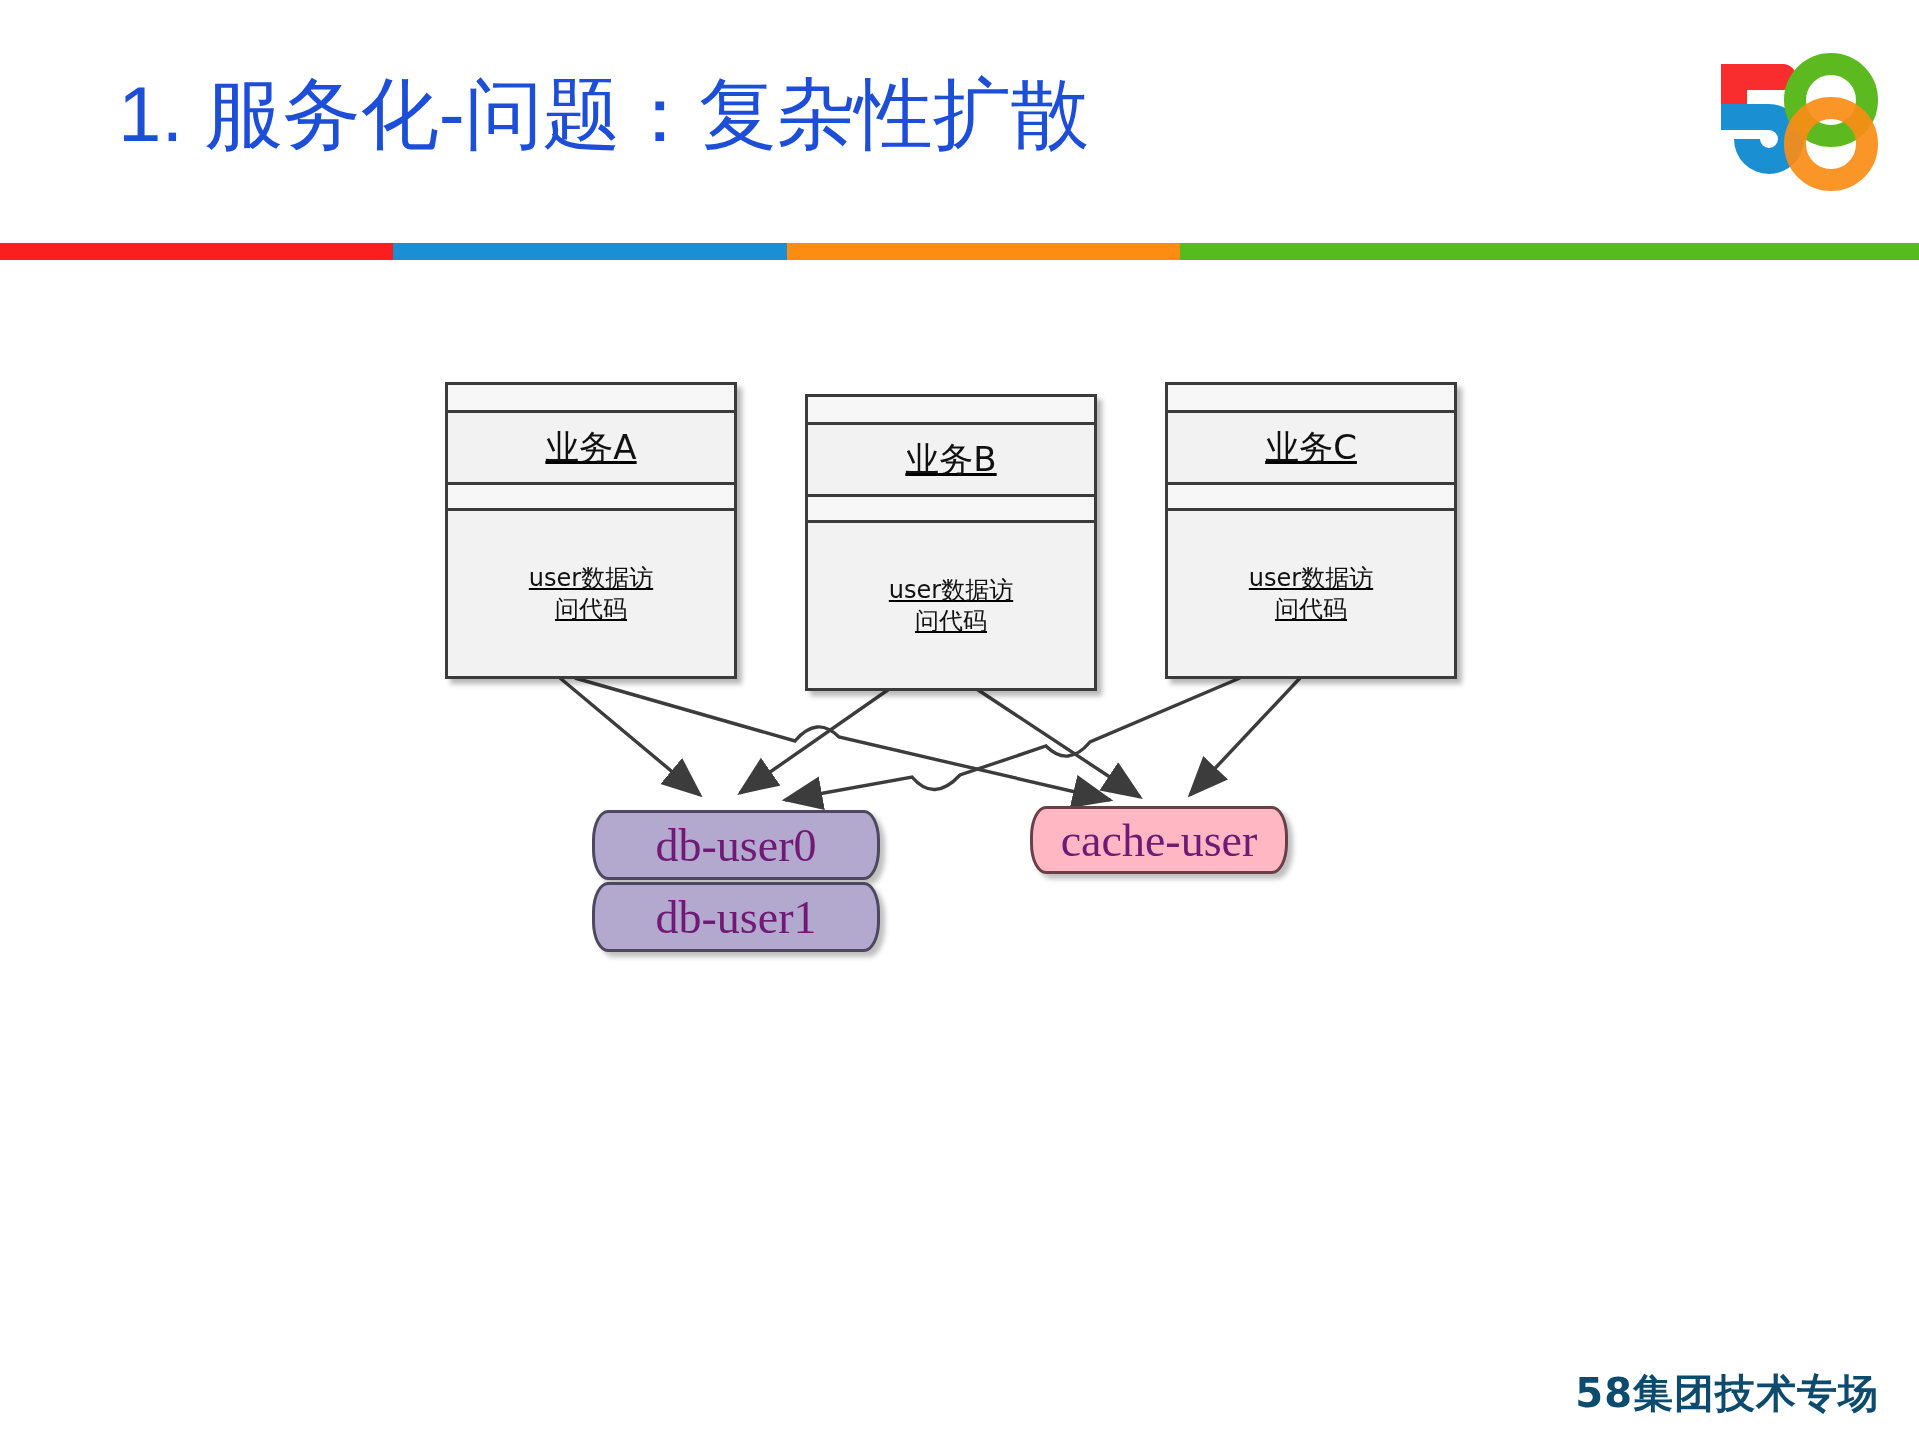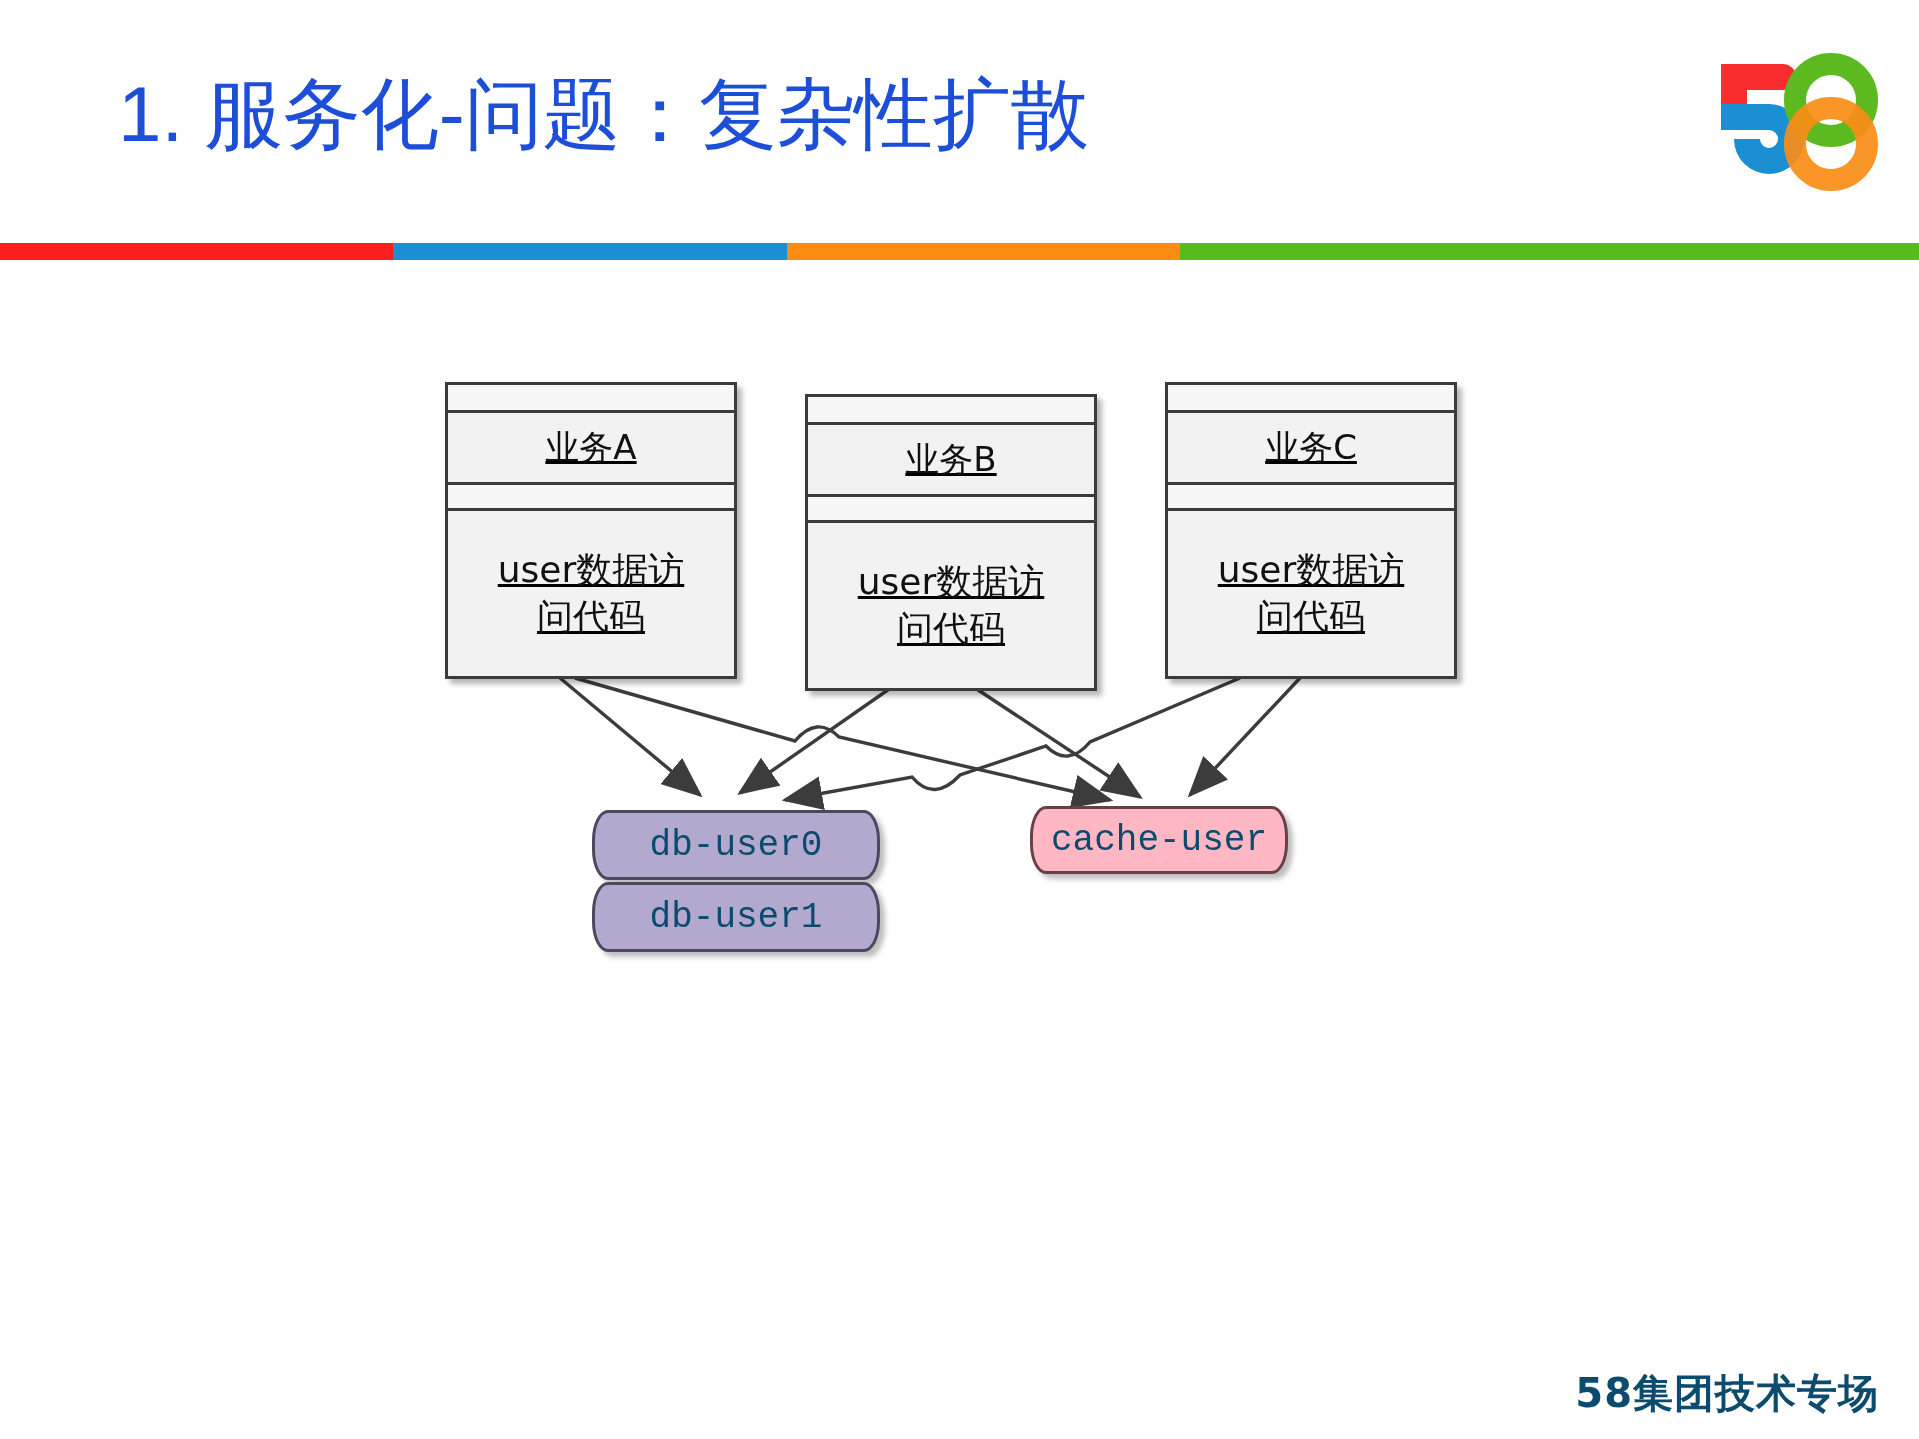--- a/index.html
+++ b/index.html
@@ -89,39 +89,39 @@
     background: #f7f7f7;
     border-bottom: 3px solid #3b3b3b;
     box-sizing: border-box;
   }
   .svc-body {
     height: 165px;
     display: flex;
     align-items: center;
     justify-content: center;
     text-align: center;
-    font-size: 36px;
+    font-size: 24px;
     line-height: 1.28;
     color: #111111;
     background: #f2f2f2;
     padding: 0 12px;
     box-sizing: border-box;
     font-family: "DejaVu Sans", sans-serif;
   }
 
   
   .node-box {
     position: absolute;
     box-sizing: border-box;
     display: flex;
     align-items: center;
     justify-content: center;
-    font-size: 36px;
-    color: #0c4a6e;
-    font-family: Liberation Mono, monospace;
+    font-size: 46px;
+    color: #701a75;
+    font-family: Liberation Serif, serif;
     border: 3px solid #4a4458;
     border-radius: 16px / 30px;
     box-shadow: 5px 5px 5px rgba(0,0,0,0.25);
   }
   .node-db { background: #b3a9cf; border-color: #4e4760; }
   .node-cache { background: #ffb8c3; border-color: #6a4048; }
 
   
   .footer {
     position: absolute;

